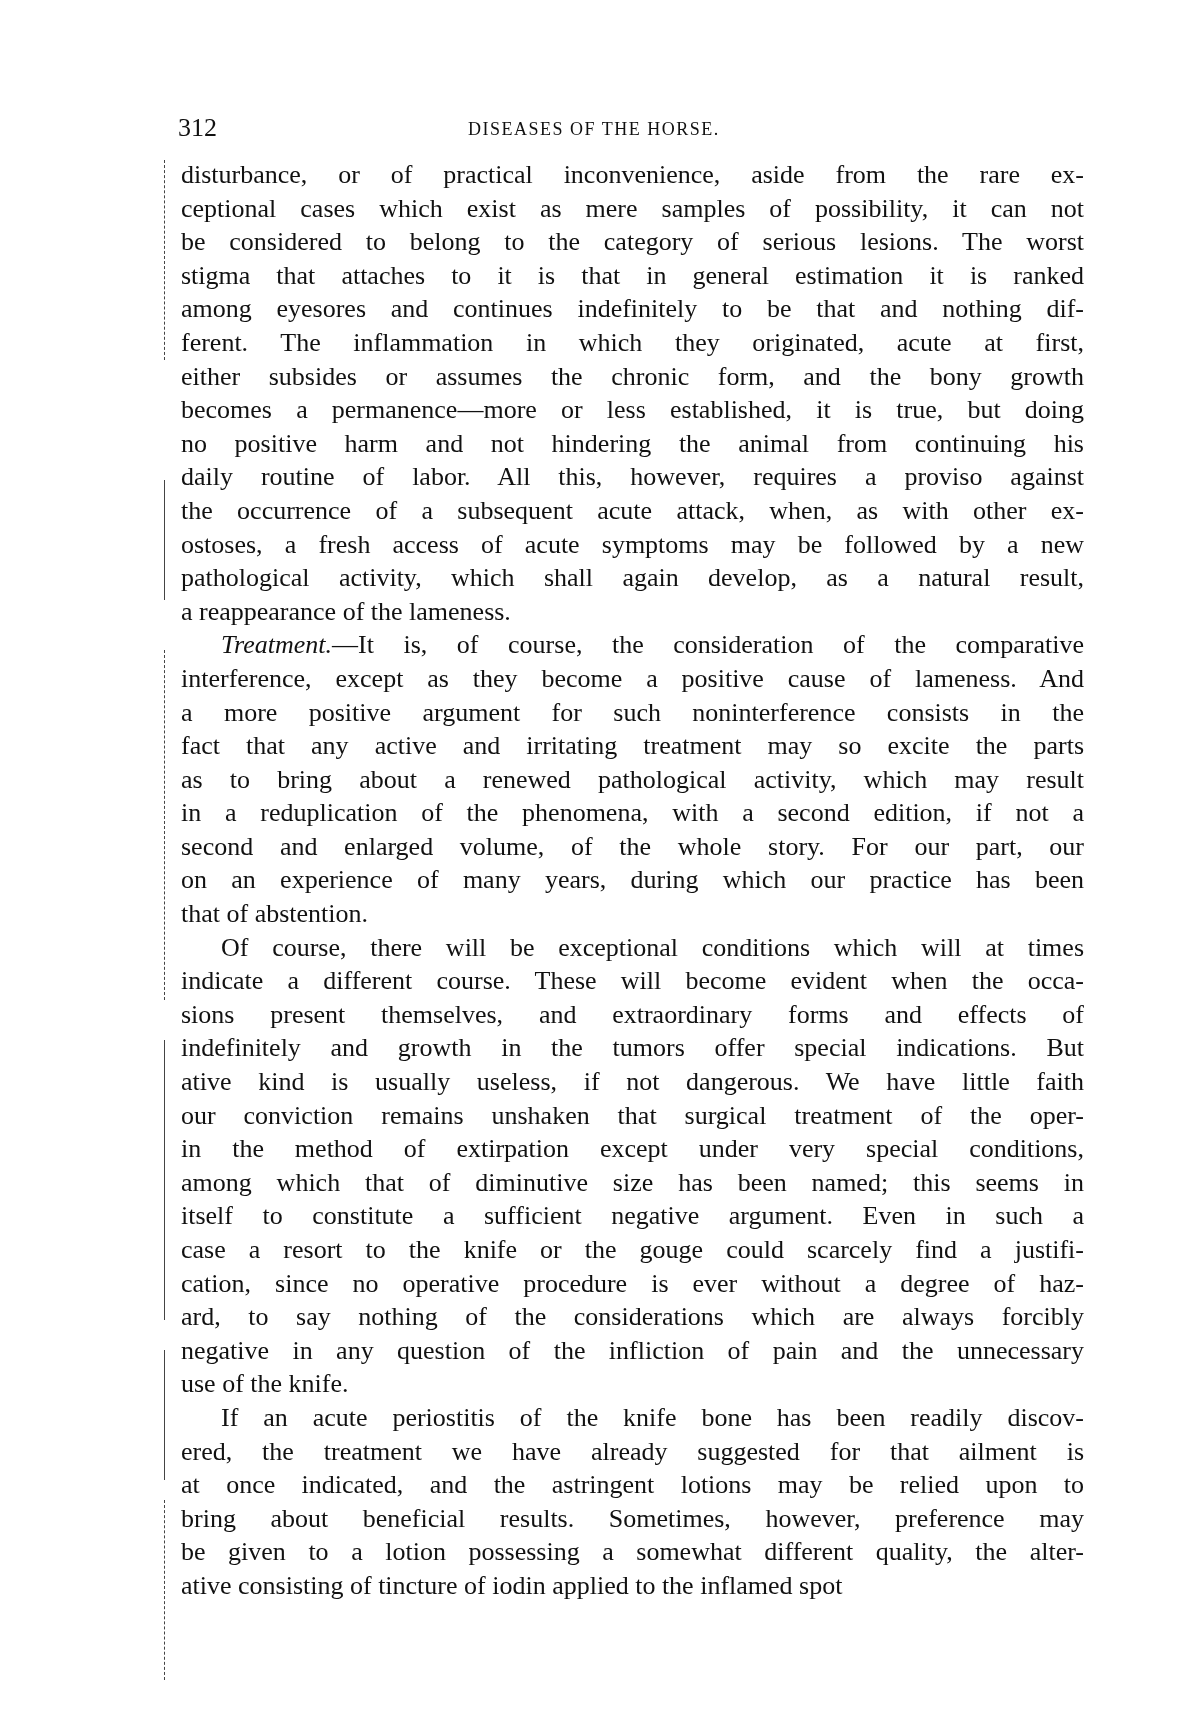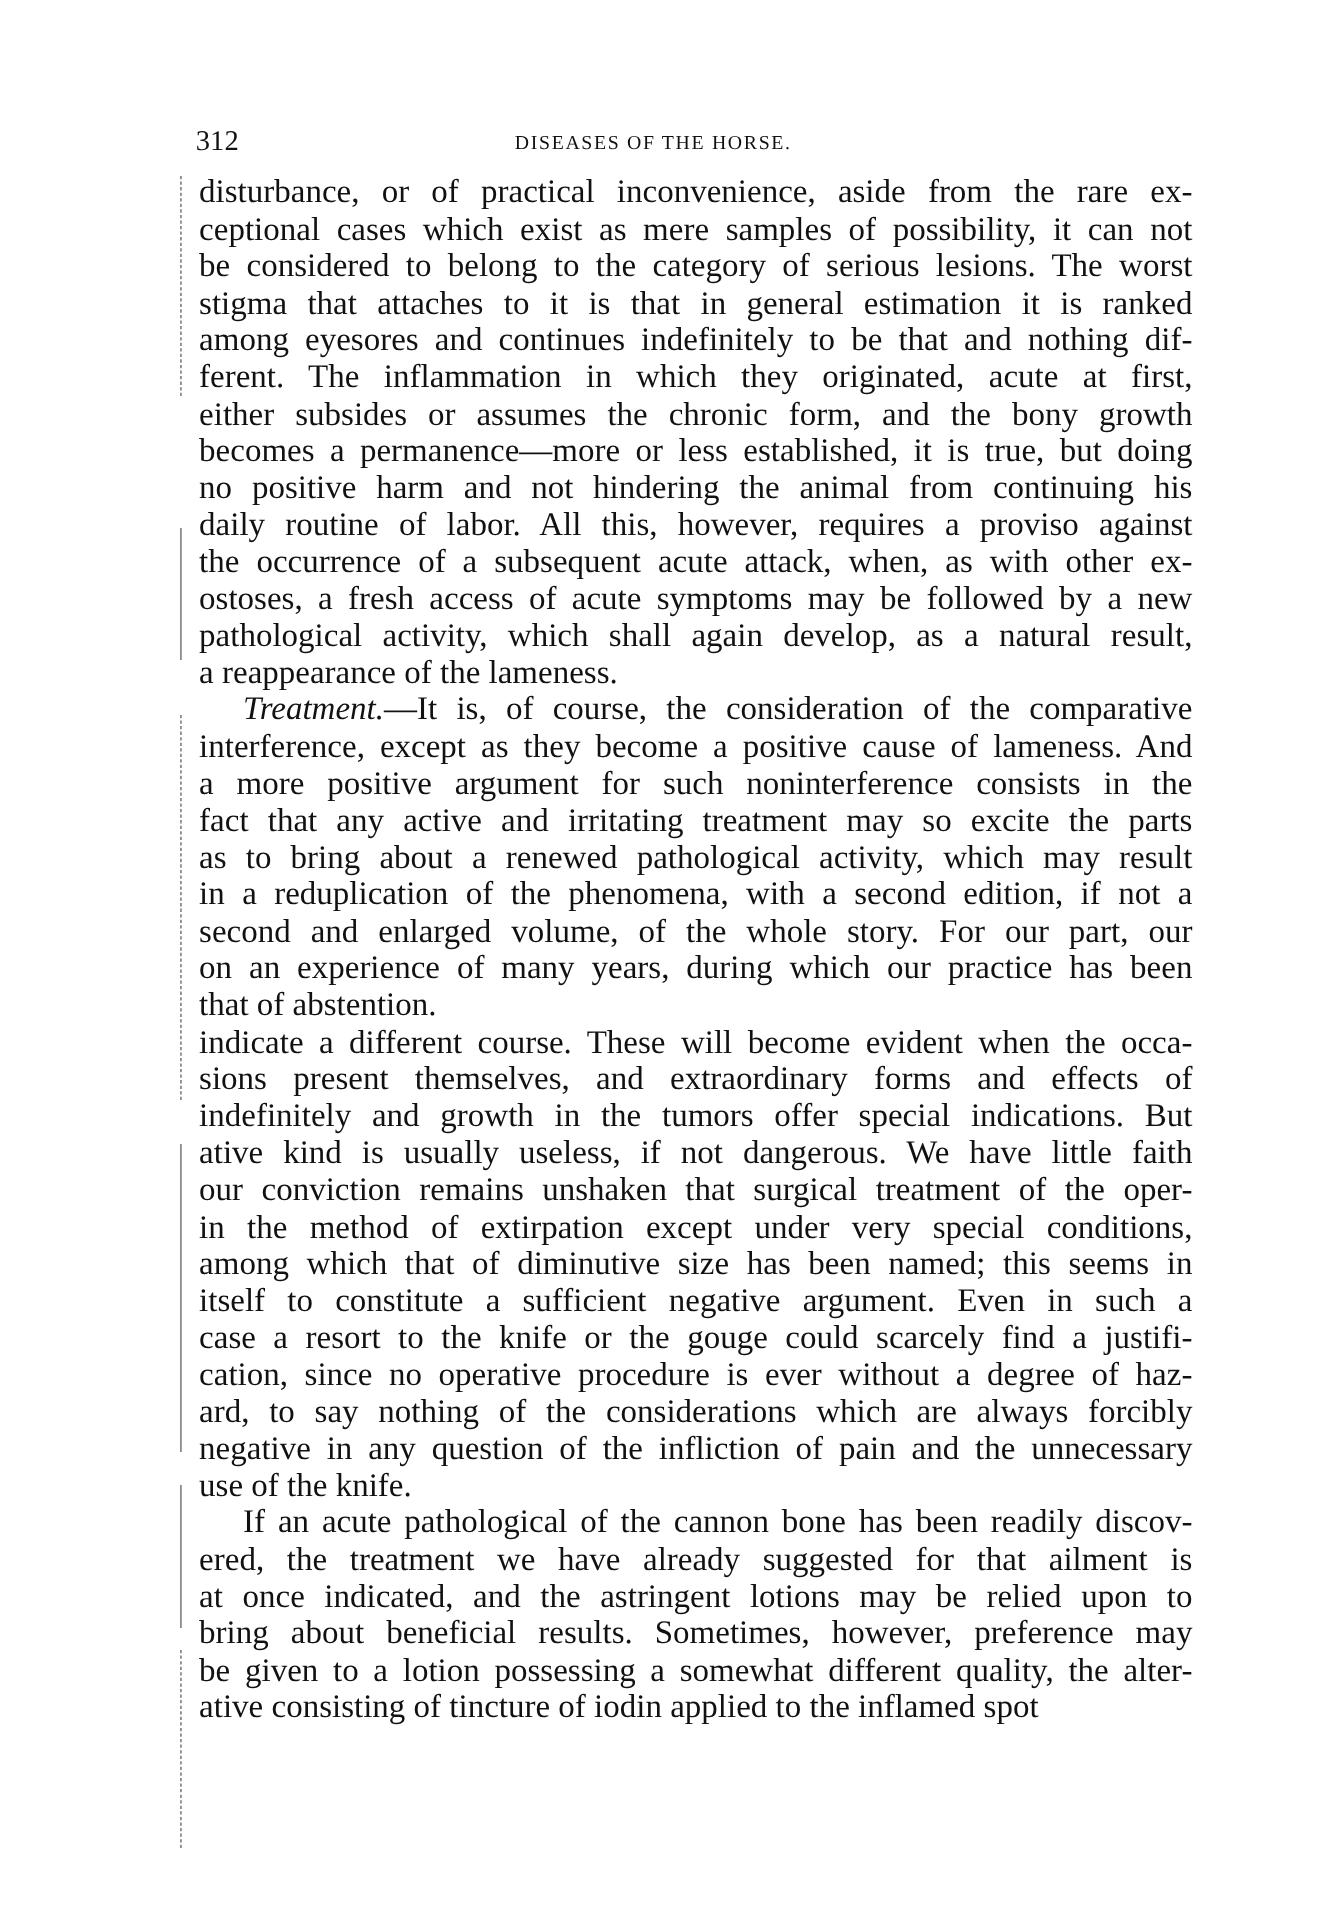--- a/index.html
+++ b/index.html
@@ -1,21 +1,21 @@
 <!DOCTYPE html>
 <html><head>
 <meta charset="utf-8">
 <style>
   html, body { margin: 0; padding: 0; background: #ffffff; }
   body { width: 1200px; height: 1732px; position: relative; overflow: hidden; }
   .page { position: absolute; left: 0; top: 0; width: 1200px; height: 1528px; background: #fff; color: #111; }
   .header { position: absolute; top: 113px; left: 178px; width: 900px; height: 36px; font-family: "Liberation Serif", "DejaVu Serif", serif; }
   .page-num { position: absolute; left: 0; top: 0; font-size: 26px; }
   .running-title { position: absolute; left: 290px; top: 6px; font-size: 18px; letter-spacing: 1.5px; font-variant: small-caps; }
-  .body-text { position: absolute; top: 158px; left: 181px; width: 903px; font-family: "Liberation Serif", "DejaVu Serif", serif; font-size: 30px; line-height: 33.6px; text-align: justify; }
+  .body-text { position: absolute; top: 158px; left: 181px; width: 903px; font-family: "Liberation Serif", "DejaVu Serif", serif; font-size: 26px; line-height: 33.6px; text-align: justify; }
   .line { display: block; white-space: nowrap; text-align-last: justify; text-align: justify; }
   .line.last { text-align-last: left; }
   .indent { padding-left: 40px; }
   .italic { font-style: italic; }
   .margin-rule { position: absolute; left: 164px; width: 0; border-left: 1.5px dashed #444; }
   .margin-rule.solid { border-left-style: solid; }
 </style>
 </head>
 <body>
 
@@ -54,36 +54,37 @@
         <span class="line"><span>interference, except as they become a positive cause of lameness.  And</span></span>
         <span class="line"><span>a more positive argument for such noninterference consists in the</span></span>
         <span class="line"><span>fact that any active and irritating treatment may so excite the parts</span></span>
         <span class="line"><span>as to bring about a renewed pathological activity, which may result</span></span>
         <span class="line"><span>in a reduplication of the phenomena, with a second edition, if not a</span></span>
         <span class="line"><span>second and enlarged volume, of the whole story.  For our part, our</span></span>
         <span class="line"><span>on an experience of many years, during which our practice has been</span></span>
         <span class="line last"><span>that of abstention.</span></span>
       </div>
       <div>
+        <span class="line indent"><span>Of course, there will be exceptional conditions which will at times</span></span>
         <span class="line"><span>indicate a different course.  These will become evident when the occa-</span></span>
         <span class="line"><span>sions present themselves, and extraordinary forms and effects of</span></span>
         <span class="line"><span>indefinitely and growth in the tumors offer special indications.  But</span></span>
         <span class="line"><span>ative kind is usually useless, if not dangerous.  We have little faith</span></span>
         <span class="line"><span>our conviction remains unshaken that surgical treatment of the oper-</span></span>
         <span class="line"><span>in the method of extirpation except under very special conditions,</span></span>
         <span class="line"><span>among which that of diminutive size has been named; this seems in</span></span>
         <span class="line"><span>itself to constitute a sufficient negative argument.  Even in such a</span></span>
         <span class="line"><span>case a resort to the knife or the gouge could scarcely find a justifi-</span></span>
         <span class="line"><span>cation, since no operative procedure is ever without a degree of haz-</span></span>
         <span class="line"><span>ard, to say nothing of the considerations which are always forcibly</span></span>
         <span class="line"><span>negative in any question of the infliction of pain and the unnecessary</span></span>
         <span class="line last"><span>use of the knife.</span></span>
       </div>
       <div>
-        <span class="line indent"><span>If an acute pathological of the cannon bone has been readily discov-</span></span>
+        <span class="line indent"><span>If an acute periostitis of the knife bone has been readily discov-</span></span>
         <span class="line"><span>ered, the treatment we have already suggested for that ailment is</span></span>
         <span class="line"><span>at once indicated, and the astringent lotions may be relied upon to</span></span>
         <span class="line"><span>bring about beneficial results.  Sometimes, however, preference may</span></span>
         <span class="line"><span>be given to a lotion possessing a somewhat different quality, the alter-</span></span>
         <span class="line last"><span>ative consisting of tincture of iodin applied to the inflamed spot</span></span>
       </div>
     </div>
 </div>
 
 </body></html>

